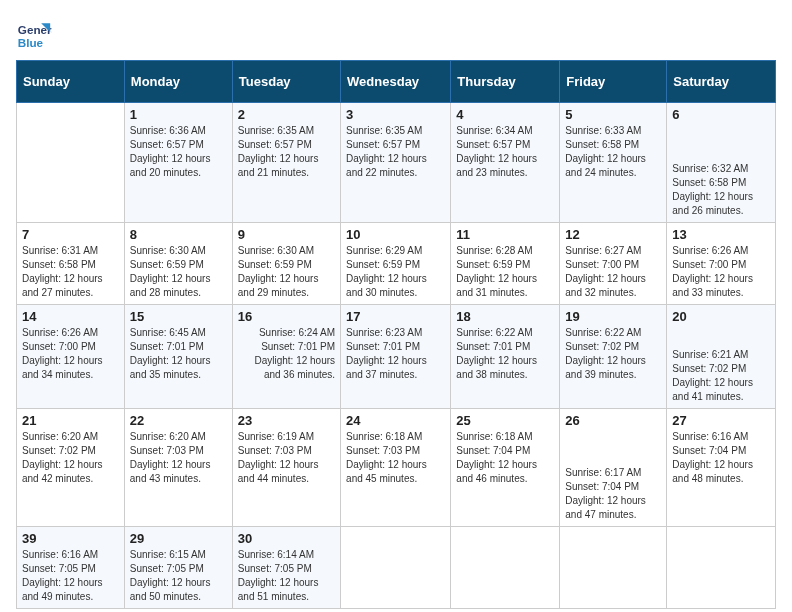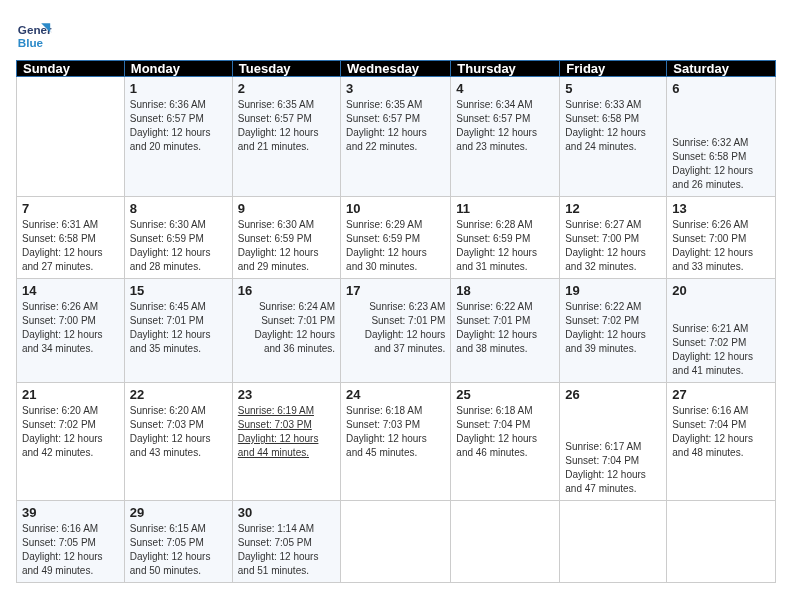--- a/index.html
+++ b/index.html
@@ -45,24 +45,24 @@
     .calendar-subtitle {
       font-size: 16px;
       color: #555;
     }
     table {
       width: 100%;
       border-collapse: collapse;
       font-size: 11px;
     }
     thead tr th {
-      background-color: #000000;
+      background-color: #0c4a6e;
       color: #fff;
       text-align: left;
-      padding: 0 6px;
+      padding: 13px 6px;
       font-size: 13px;
       font-weight: bold;
       border: 1px solid #2c6fad;
     }
     tbody tr td {
       border: 1px solid #ccc;
       vertical-align: top;
       padding: 4px 5px;
       min-height: 70px;
       width: 113px;
@@ -235,21 +235,21 @@
         </td>
         <td>
           <div class="day-num">16</div>
           <div class="day-info" style="white-space: pre-line; text-align: right;">Sunrise: 6:24 AM
 Sunset: 7:01 PM
 Daylight: 12 hours
 and 36 minutes.</div>
         </td>
         <td>
           <div class="day-num">17</div>
-          <div class="day-info" style="white-space: pre-line; text-align: right;">Sunrise: 6:23 AM
+          <div class="day-info" style="white-space: pre-line;">Sunrise: 6:23 AM
 Sunset: 7:01 PM
 Daylight: 12 hours
 and 37 minutes.</div>
         </td>
         <td>
           <div class="day-num">18</div>
           <div class="day-info" style="white-space: pre-line;">Sunrise: 6:22 AM
 Sunset: 7:01 PM
 Daylight: 12 hours
 and 38 minutes.</div>
@@ -279,21 +279,21 @@
         </td>
         <td>
           <div class="day-num">22</div>
           <div class="day-info" style="white-space: pre-line;">Sunrise: 6:20 AM
 Sunset: 7:03 PM
 Daylight: 12 hours
 and 43 minutes.</div>
         </td>
         <td>
           <div class="day-num">23</div>
-          <div class="day-info" style="white-space: pre-line; text-decoration: underline;">Sunrise: 6:19 AM
+          <div class="day-info" style="white-space: pre-line;">Sunrise: 6:19 AM
 Sunset: 7:03 PM
 Daylight: 12 hours
 and 44 minutes.</div>
         </td>
         <td>
           <div class="day-num">24</div>
           <div class="day-info" style="white-space: pre-line;">Sunrise: 6:18 AM
 Sunset: 7:03 PM
 Daylight: 12 hours
 and 45 minutes.</div>
@@ -330,21 +330,21 @@
         </td>
         <td>
           <div class="day-num">29</div>
           <div class="day-info" style="white-space: pre-line;">Sunrise: 6:15 AM
 Sunset: 7:05 PM
 Daylight: 12 hours
 and 50 minutes.</div>
         </td>
         <td>
           <div class="day-num">30</div>
-          <div class="day-info" style="white-space: pre-line;">Sunrise: 1:14 AM
+          <div class="day-info" style="white-space: pre-line;">Sunrise: 6:14 AM
 Sunset: 7:05 PM
 Daylight: 12 hours
 and 51 minutes.</div>
         </td>
         <td class="empty-cell"></td>
         <td class="empty-cell"></td>
         <td class="empty-cell"></td>
         <td class="empty-cell"></td>
       </tr>
     </tbody>

